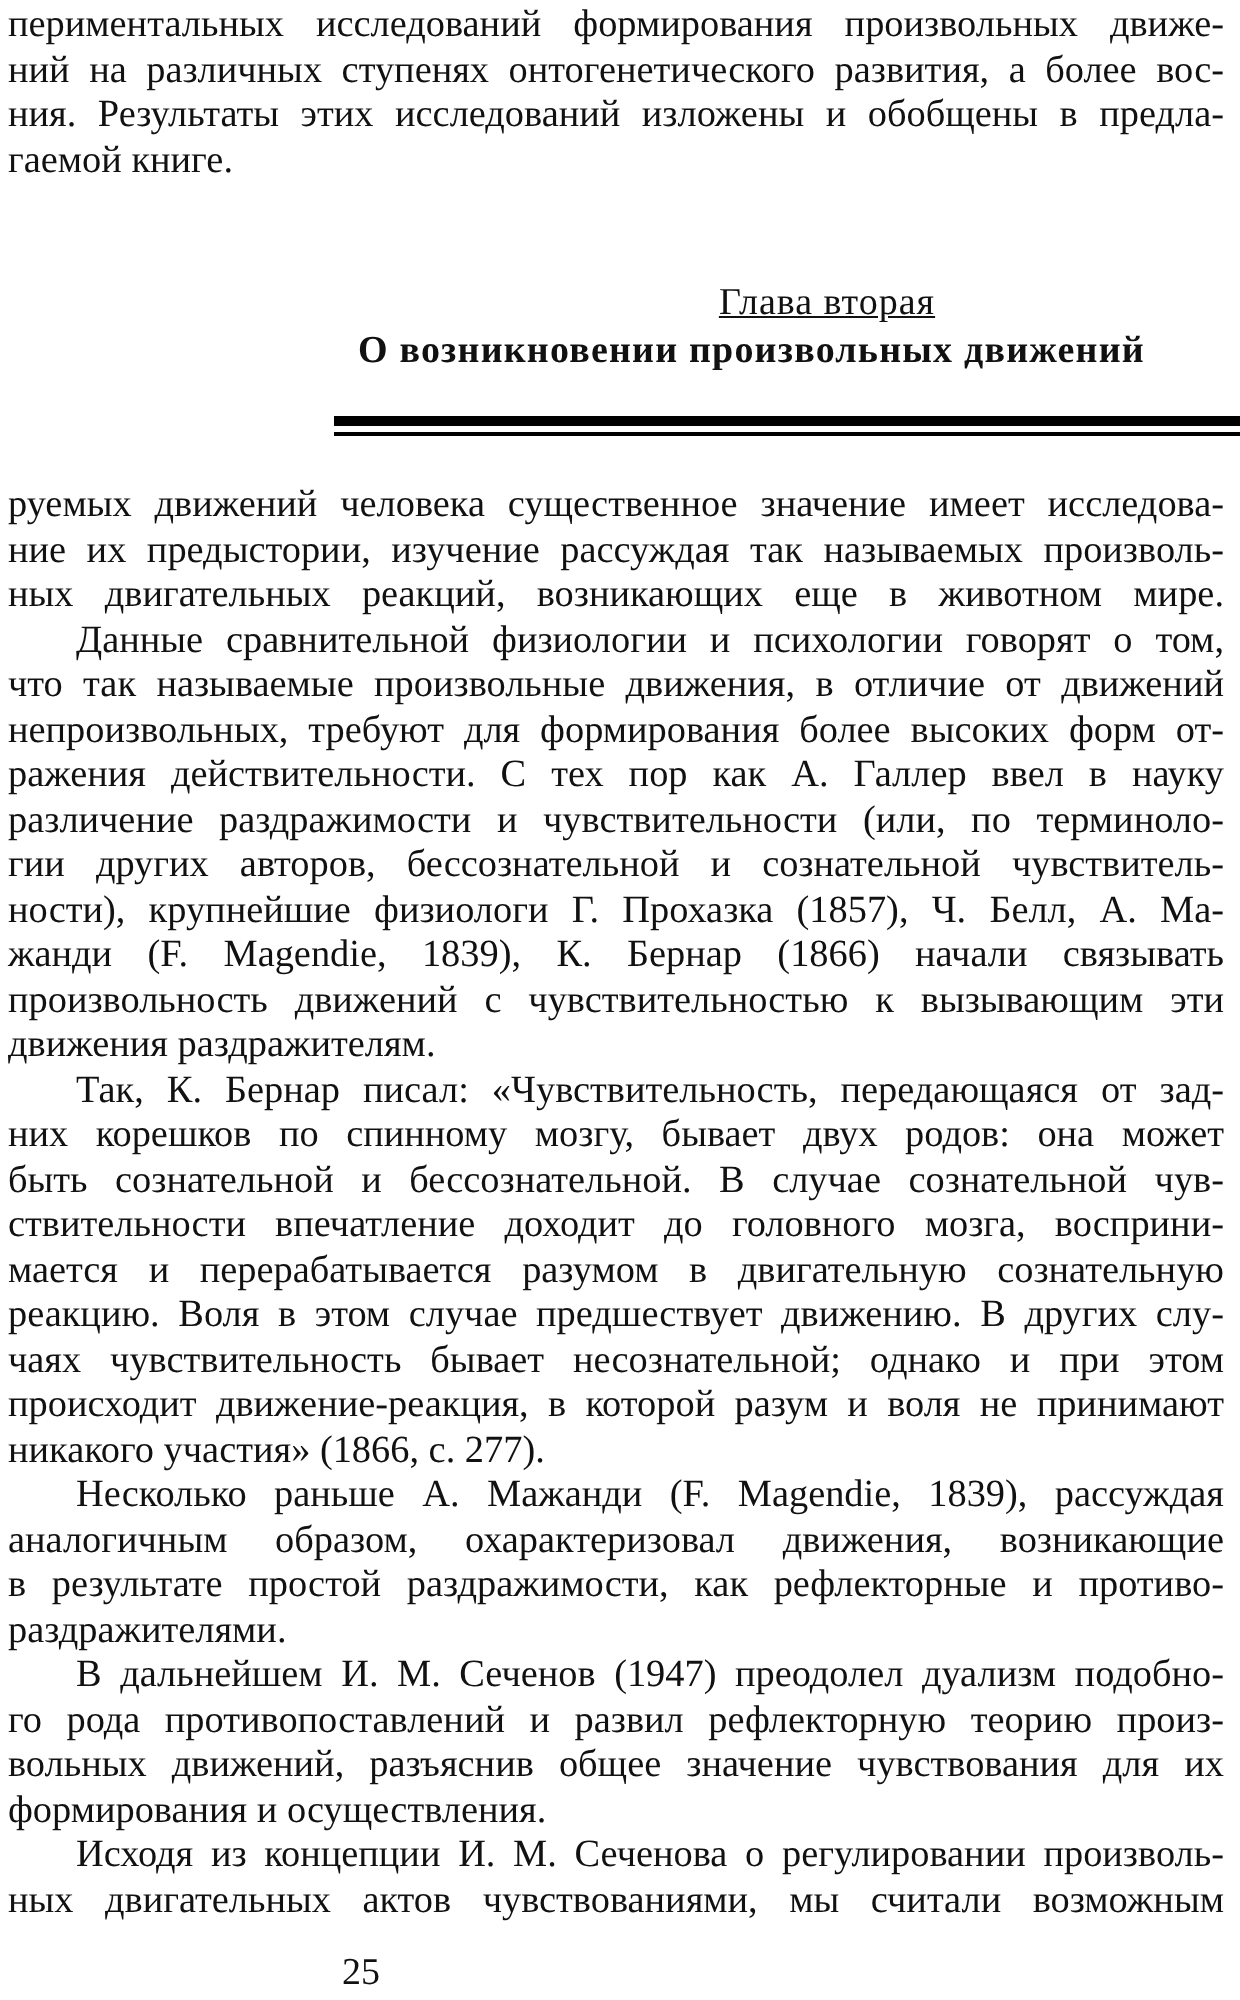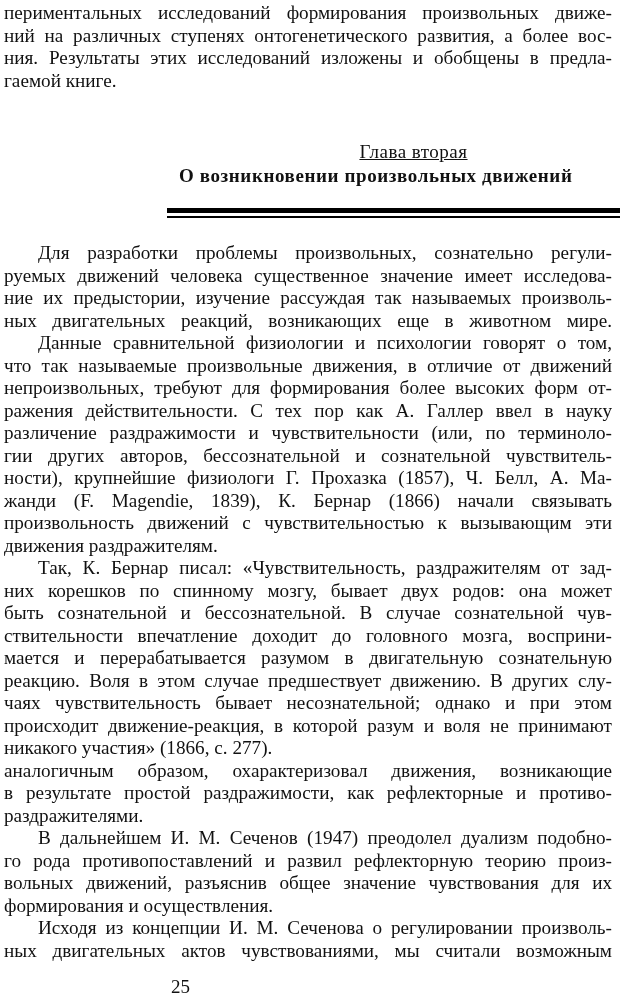--- a/index.html
+++ b/index.html
@@ -36,49 +36,49 @@
     <div class="chapter-title">О возникновении произвольных движений</div>
   </div>
 
   <div id="rule">
     <div class="rule-thick"></div>
     <div class="rule-thin"></div>
   </div>
 
   <div id="body-block" class="text">
     <div>
-      <span class="line indent">Для разработки проблемы произвольных, сознательно регули-</span>
       <span class="line">руемых движений человека существенное значение имеет исследова-</span>
       <span class="line">ние их предыстории, изучение рассуждая так называемых произволь-</span>
       <span class="line">ных двигательных реакций, возникающих еще в животном мире.</span>
     </div>
     <div>
       <span class="line indent">Данные сравнительной физиологии и психологии говорят о том,</span>
       <span class="line">что так называемые произвольные движения, в отличие от движений</span>
       <span class="line">непроизвольных, требуют для формирования более высоких форм от-</span>
       <span class="line">ражения действительности. С тех пор как А. Галлер ввел в науку</span>
       <span class="line">различение раздражимости и чувствительности (или, по терминоло-</span>
       <span class="line">гии других авторов, бессознательной и сознательной чувствитель-</span>
       <span class="line">ности), крупнейшие физиологи Г. Прохазка (1857), Ч. Белл, А. Ма-</span>
       <span class="line">жанди (F. Magendie, 1839), К. Бернар (1866) начали связывать</span>
       <span class="line">произвольность движений с чувствительностью к вызывающим эти</span>
       <span class="line last">движения раздражителям.</span>
     </div>
     <div>
-      <span class="line indent">Так, К. Бернар писал: «Чувствительность, раздражителям от зад-</span>
+      <span class="line indent">Так, К. Бернар писал: «Чувствительность, передающаяся от зад-</span>
       <span class="line">них корешков по спинному мозгу, бывает двух родов: она может</span>
       <span class="line">быть сознательной и бессознательной. В случае сознательной чув-</span>
       <span class="line">ствительности впечатление доходит до головного мозга, восприни-</span>
       <span class="line">мается и перерабатывается разумом в двигательную сознательную</span>
       <span class="line">реакцию. Воля в этом случае предшествует движению. В других слу-</span>
       <span class="line">чаях чувствительность бывает несознательной; однако и при этом</span>
       <span class="line">происходит движение-реакция, в которой разум и воля не принимают</span>
       <span class="line last">никакого участия» (1866, с. 277).</span>
     </div>
     <div>
+      <span class="line indent">Несколько раньше А. Мажанди (F. Magendie, 1839), рассуждая</span>
       <span class="line">аналогичным образом, охарактеризовал движения, возникающие</span>
       <span class="line">в результате простой раздражимости, как рефлекторные и противо-</span>
       <span class="line last">раздражителями.</span>
     </div>
     <div>
       <span class="line indent">В дальнейшем И. М. Сеченов (1947) преодолел дуализм подобно-</span>
       <span class="line">го рода противопоставлений и развил рефлекторную теорию произ-</span>
       <span class="line">вольных движений, разъяснив общее значение чувствования для их</span>
       <span class="line last">формирования и осуществления.</span>
     </div>

